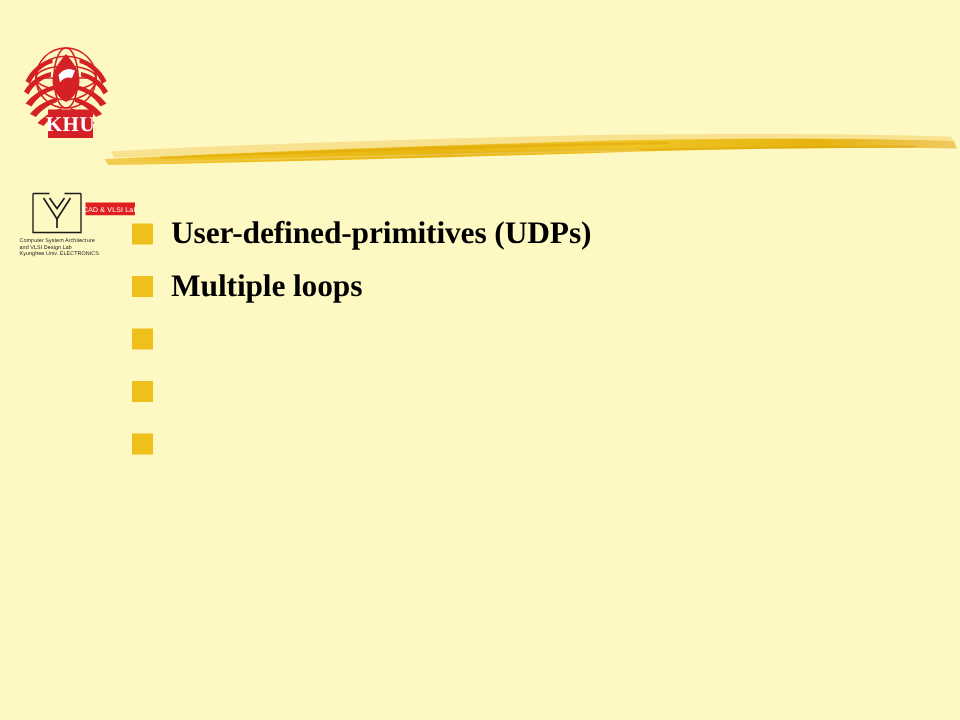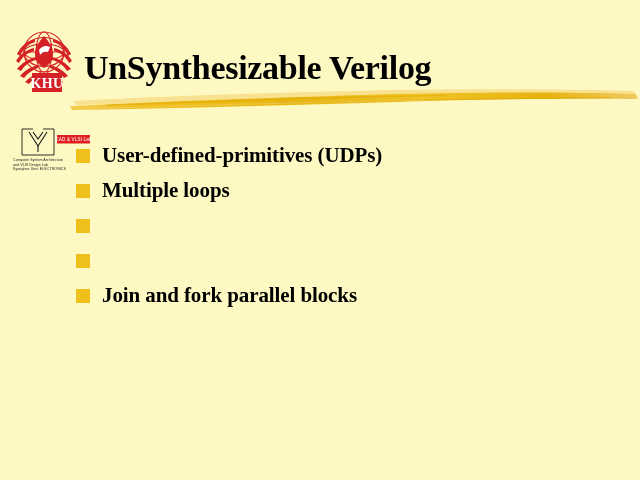--- a/index.html
+++ b/index.html
@@ -68,21 +68,21 @@
     font-size: 3.6px;
     line-height: 4.6px;
     color: #1a1a1a;
     text-align: left;
     letter-spacing: 0.05px;
   }
 
   
   #bullets {
     position: absolute;
-    left: 76px;
+    left: 88px;
     top: 140px;
     width: 540px;
   }
   .bullet-row {
     display: flex;
     align-items: flex-start;
     height: 35px;
   }
   .bullet-marker {
     width: 14px;
@@ -136,21 +136,20 @@
       <g fill="#D42027">
         <path d="M33 12 C38 18 42 23 42 30 C42 37 37 42 33 44 C29 42 24 37 24 30 C24 23 28 18 33 12 Z"></path>
         <path d="M28 26 C31 22 35 21 39 23 L37 28 C34 27 31 28 29 31 Z" fill="#ffffff"></path>
       </g>
 
       <rect x="21" y="49" width="30" height="19" fill="#D42027"></rect>
       <text x="36" y="63.5" font-family="Liberation Serif, serif" font-size="14" font-weight="bold" fill="#ffffff" text-anchor="middle" letter-spacing="0.4">KHU</text>
     </svg>
   </div>
 
-  <div id="title">UnSynthesizable Verilog</div>
 
   <div id="brush">
     <svg width="574" height="26" viewBox="0 0 574 26" aria-hidden="true">
       <defs>
         <linearGradient id="gbrush" x1="0" y1="0" x2="1" y2="0">
           <stop offset="0%" stop-color="#F3CE54"></stop>
           <stop offset="12%" stop-color="#EFC01C"></stop>
           <stop offset="38%" stop-color="#E8B611"></stop>
           <stop offset="62%" stop-color="#EFC425"></stop>
           <stop offset="84%" stop-color="#E6B30E"></stop>
@@ -210,19 +209,18 @@
       <span class="bullet-marker"></span>
     </div>
 
 
     <div class="bullet-row">
       <span class="bullet-marker"></span>
     </div>
 
     <div class="bullet-row">
       <span class="bullet-marker"></span>
-      <span class="bullet-text">Join and fork parallel blocks</span>
     </div>
 
 
   </div>
 
 </div>
 
 </body></html>

